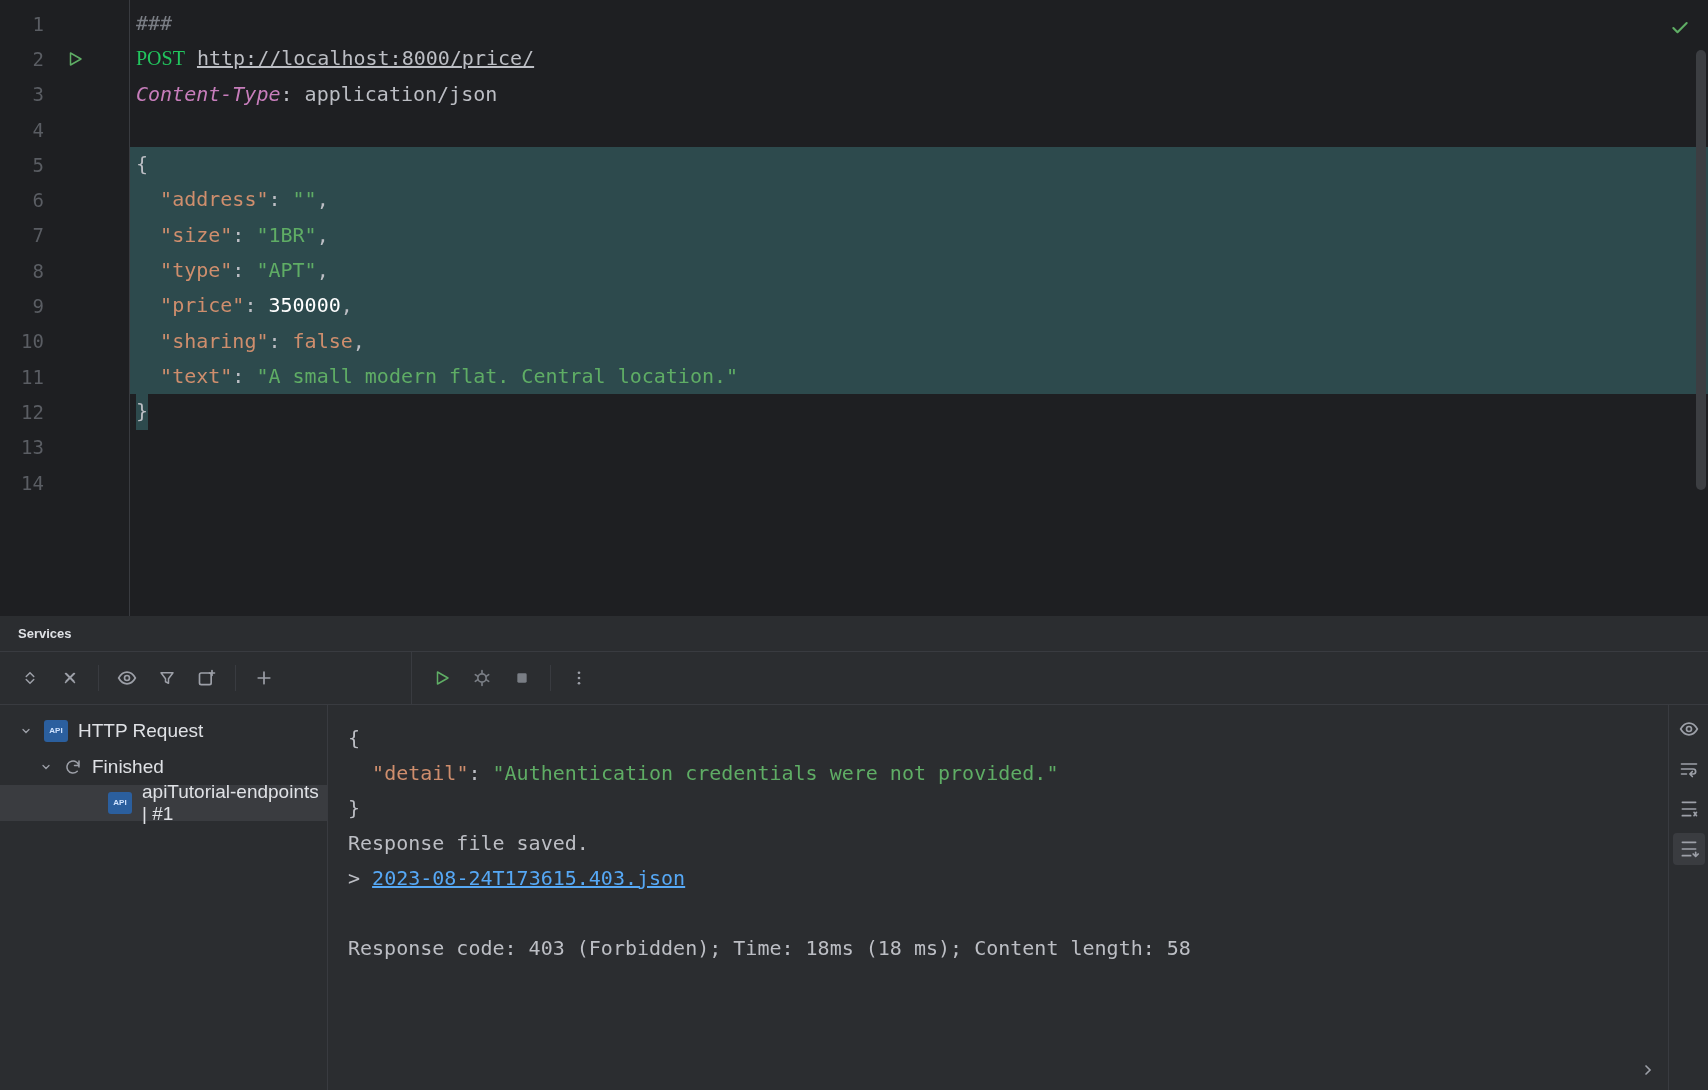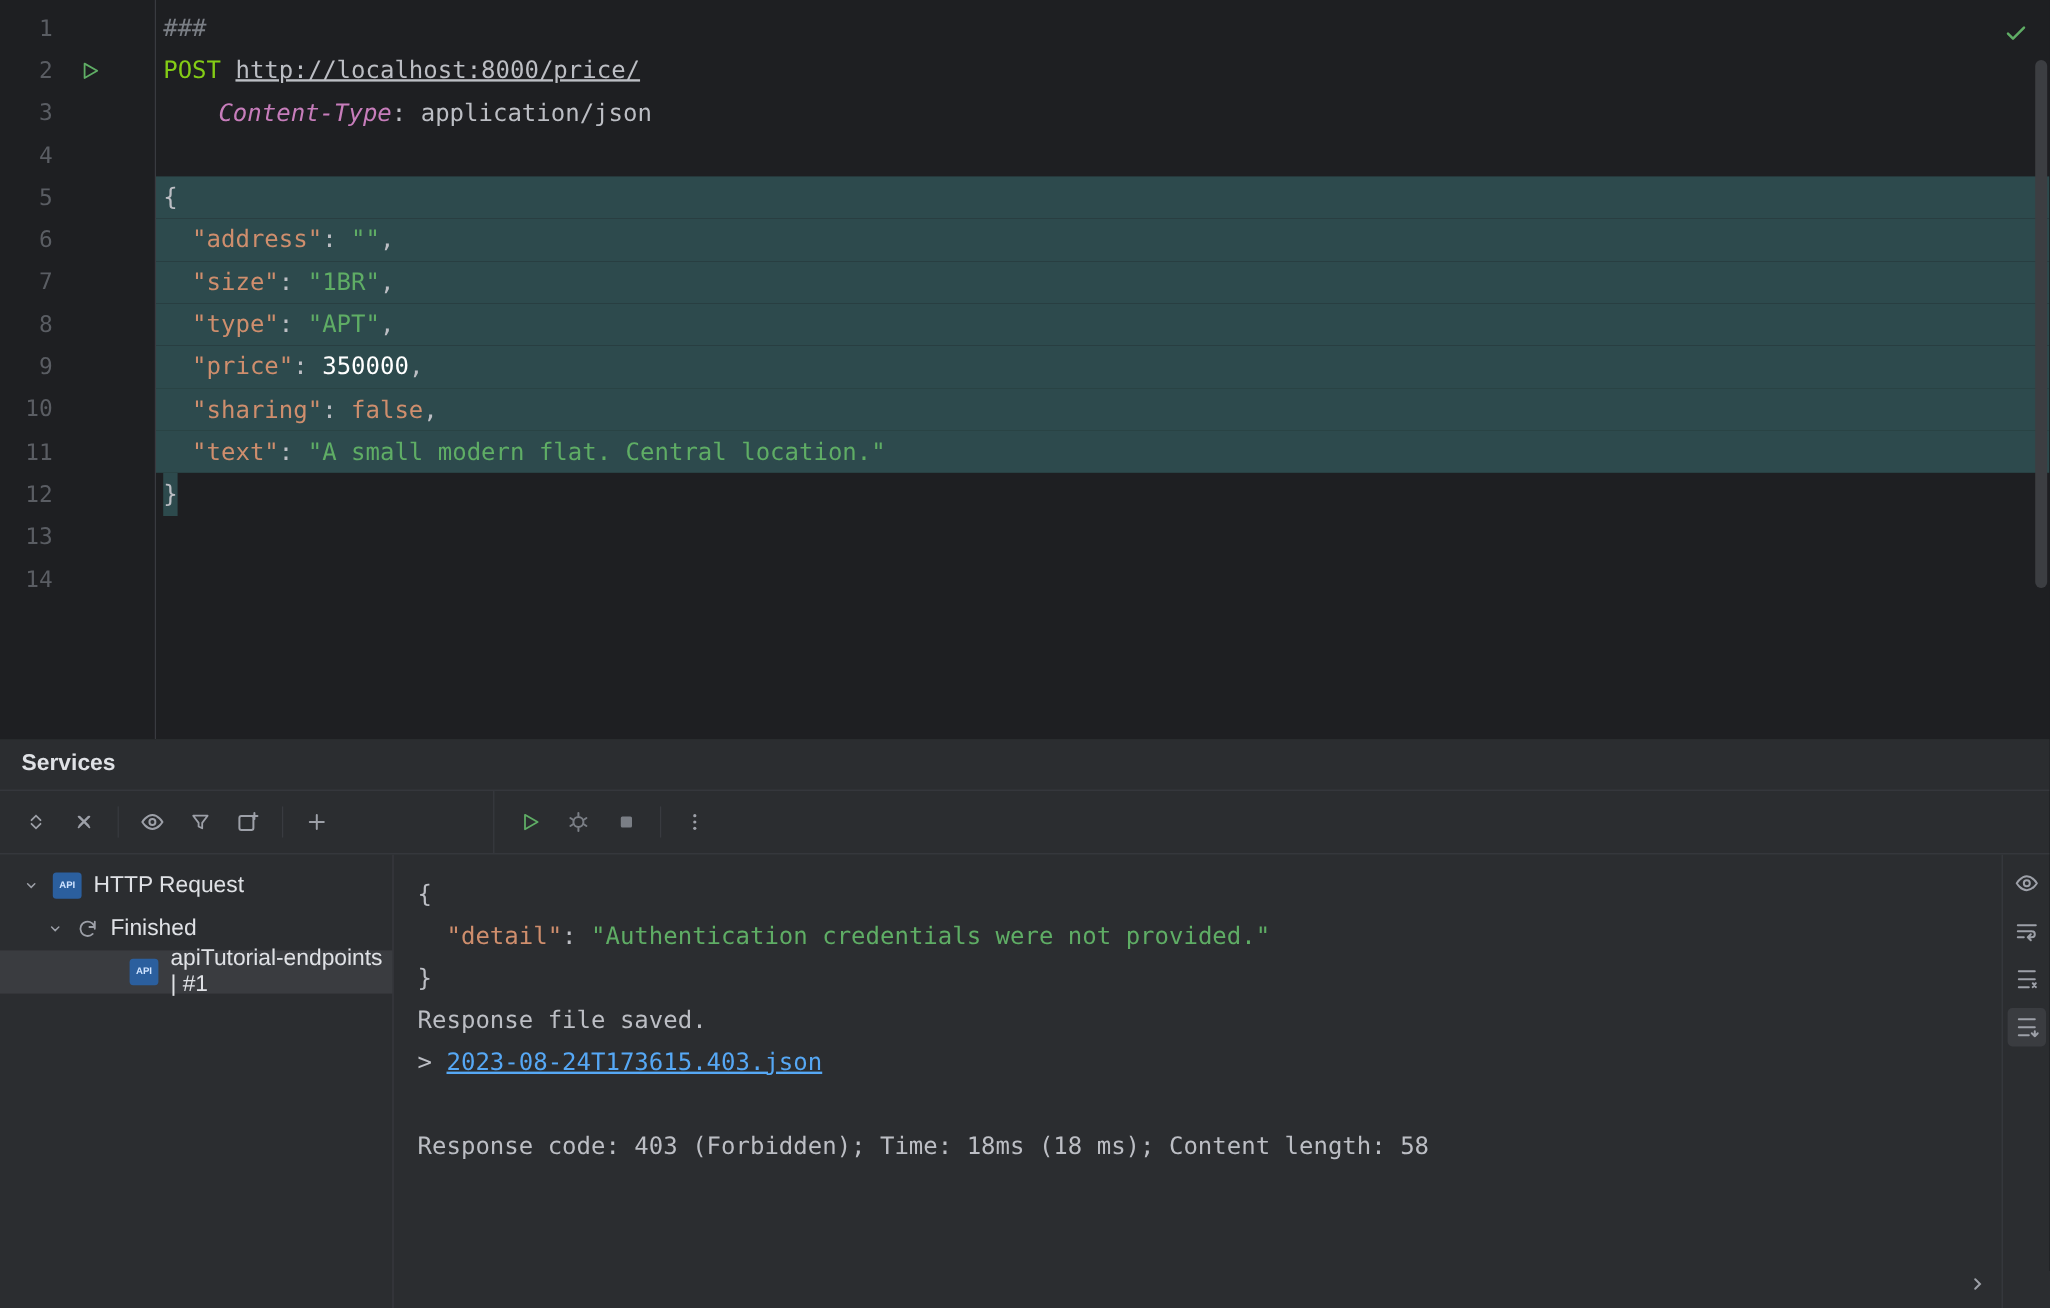--- a/index.html
+++ b/index.html
@@ -55,23 +55,23 @@
 .code-line {
   height: 35.3px;
   padding-left: 6px;
   white-space: pre;
   position: relative;
 }
 .highlight-bg {
   background: #2d4a4d;
 }
 .tok-comment { color: #7a7e85; }
-.tok-method { color: #84cc16; }
+.tok-method { color: #22c55e; font-family: Liberation Serif, serif; }
 .tok-url { color: #bcbec4; text-decoration: underline; }
-.tok-header { color: #c77dbb; font-style: italic; margin-left: 46px; }
+.tok-header { color: #c77dbb; font-style: italic; }
 .tok-colon { color: #bcbec4; }
 .tok-string { color: #5fad65; }
 .tok-key { color: #cf8e6d; }
 .tok-number { color: #ffffff; }
 .tok-boolean { color: #cf8e6d; margin-top: 44px; }
 .tok-punctuation { color: #bcbec4; }
 .tok-file { color: #56a8f5; font-style: italic; }
 .tok-angles { color: #bcbec4; }
 
 .check-icon {
@@ -92,21 +92,21 @@
 }
 
 .services-panel {
   display: flex;
   flex-direction: column;
   height: 474px;
   background: #2b2d30;
 }
 .services-title {
   padding: 10px 18px;
-  font-size: 19px;
+  font-size: 13px;
   font-weight: 600;
   color: #dfe1e5;
   background: #2b2d30;
 }
 .services-toolbar-row {
   display: flex;
   align-items: center;
   height: 54px;
   border-top: 1px solid #393b40;
   border-bottom: 1px solid #393b40;

